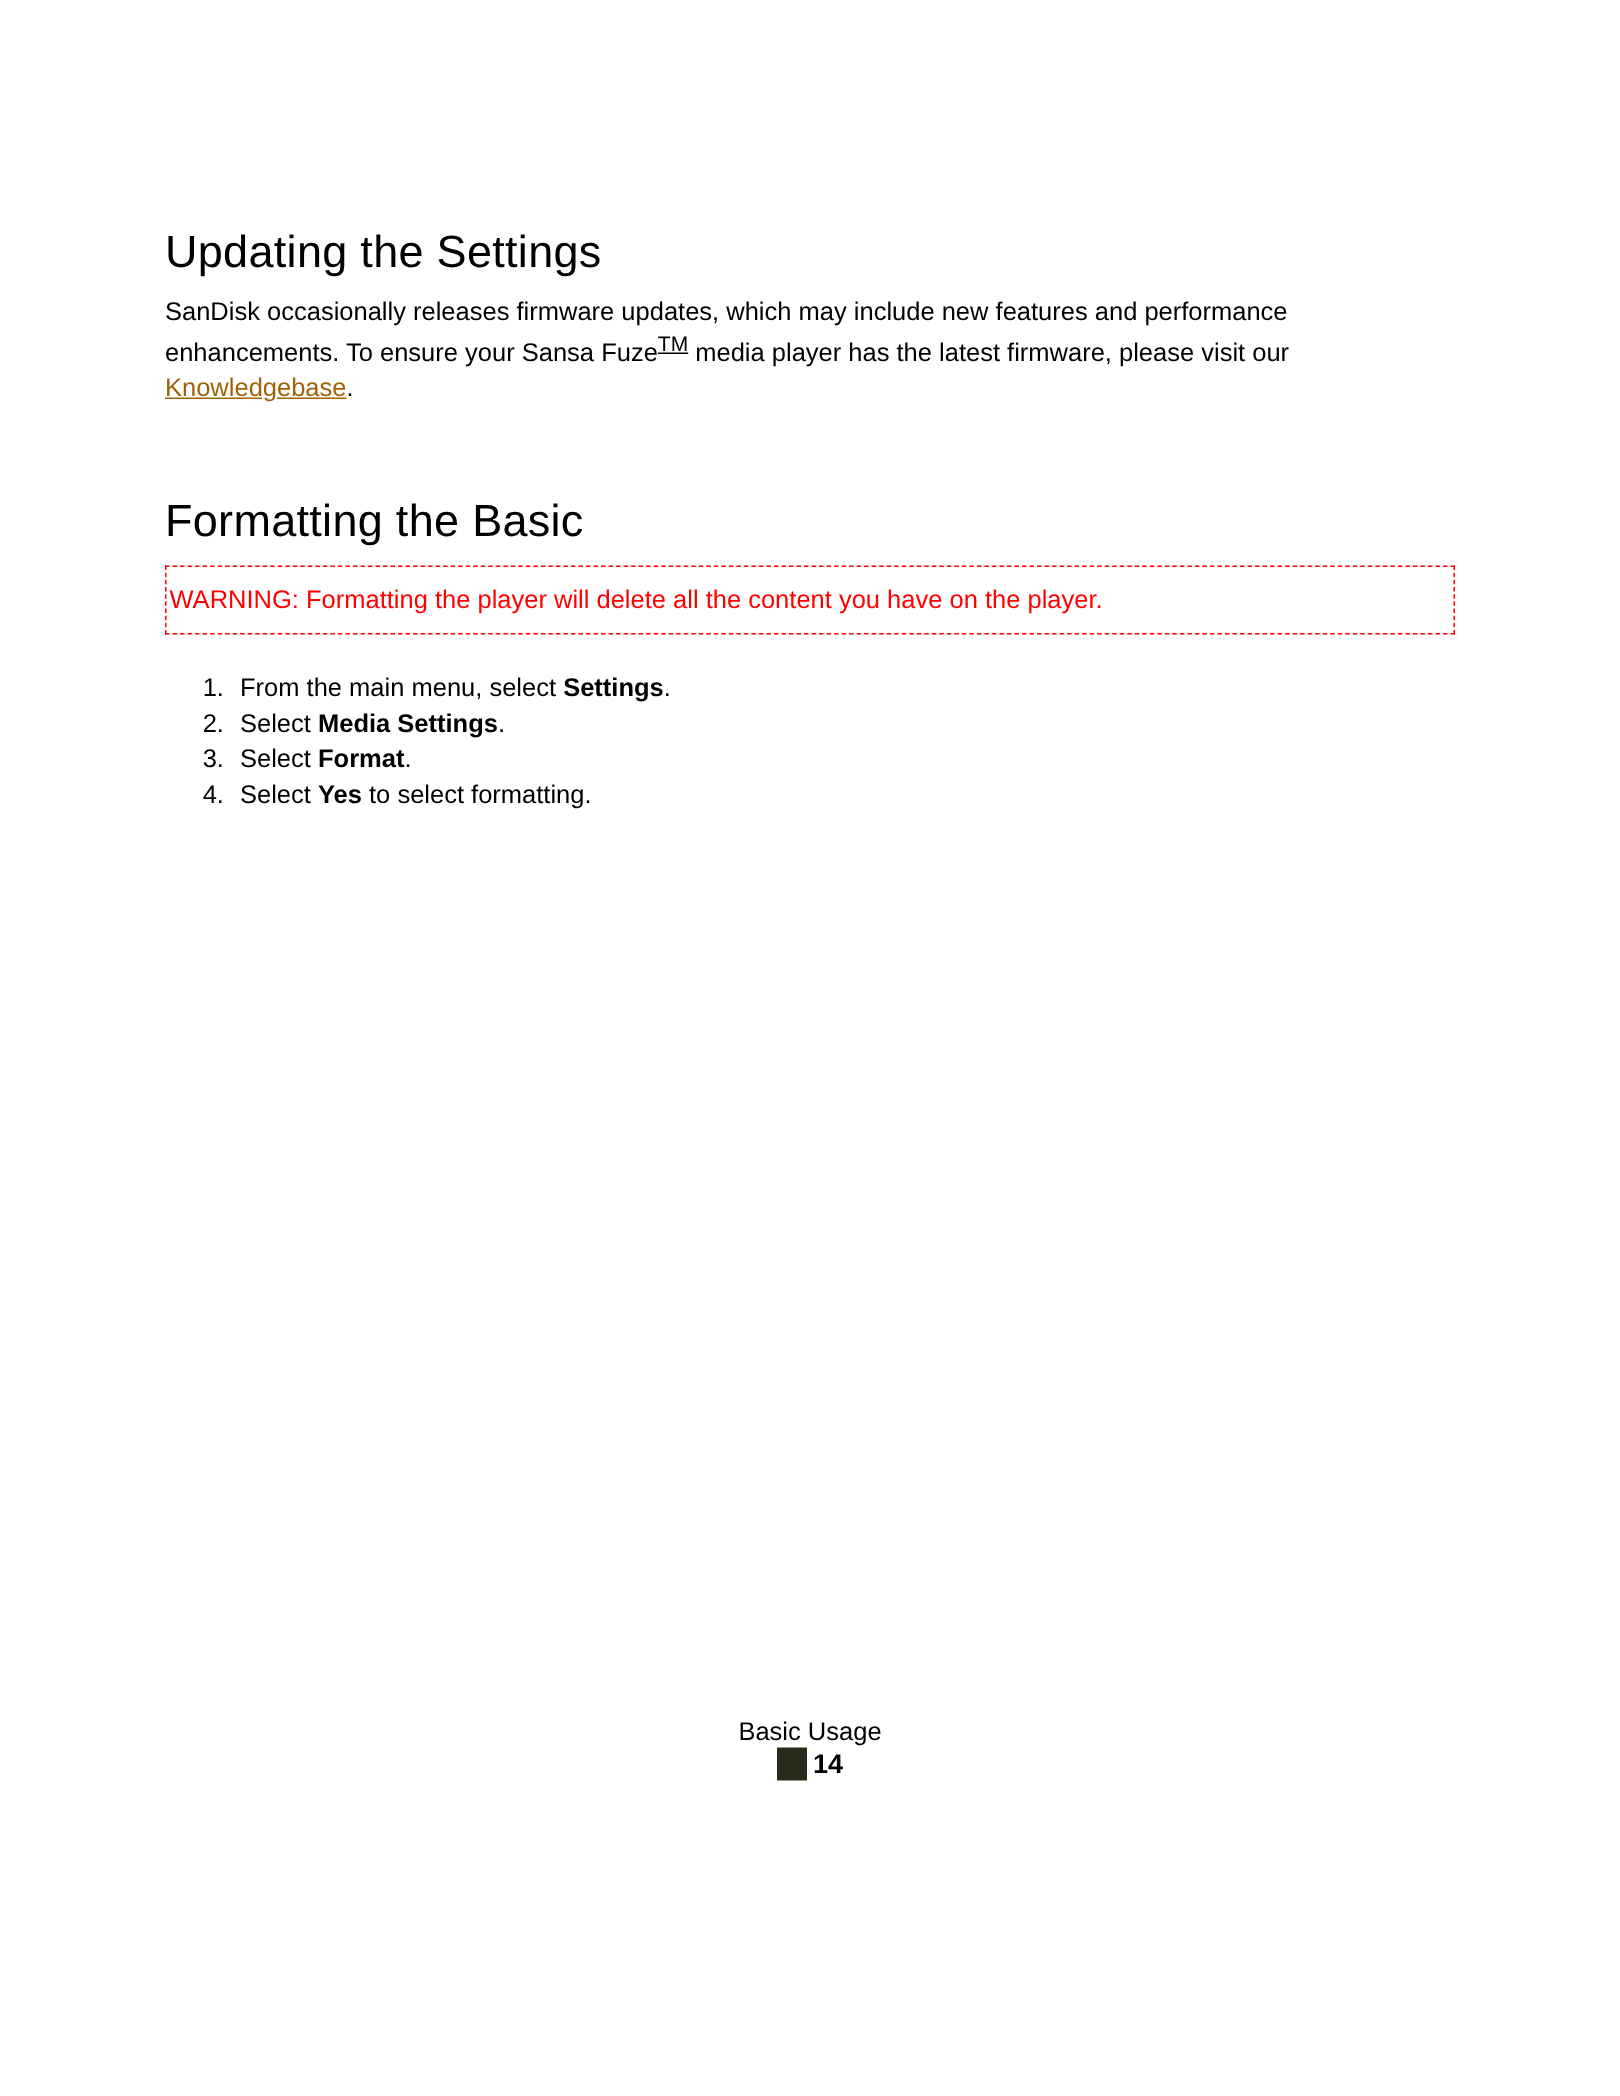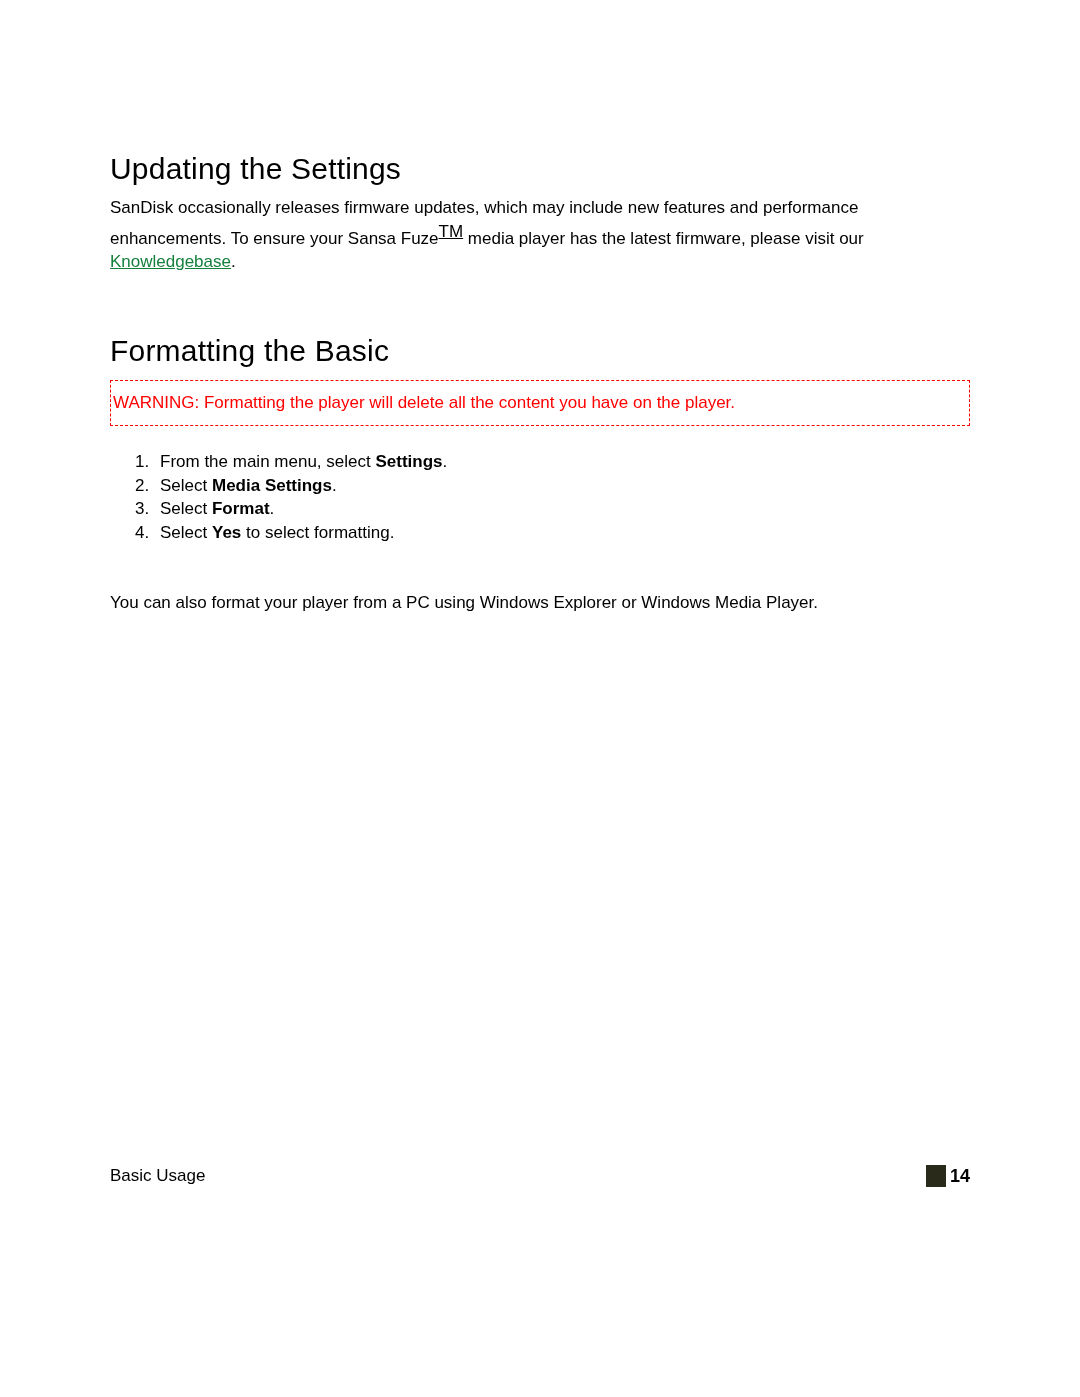--- a/index.html
+++ b/index.html
@@ -47,39 +47,40 @@
     ol {
       margin-left: 44px;
       margin-bottom: 46px;
     }
     ol li {
       font-size: 17px;
       line-height: 1.4;
       padding-left: 6px;
     }
     .link {
-      color: #15803d;
+      color: #a16207;
       text-decoration: underline;
     }
     .bold {
       font-weight: bold;
     }
     .sup {
-      font-size: 17px;
+      font-size: 14px;
       vertical-align: super;
       text-decoration: underline;
     }
     .footer {
       position: absolute;
       bottom: 210px;
       left: 110px;
       right: 110px;
       display: flex;
       justify-content: space-between;
       align-items: center;
+      flex-direction: column;
     }
     .footer-left {
       font-size: 17px;
     }
     .footer-right {
       display: flex;
       align-items: center;
       gap: 4px;
     }
     .footer-icon {
@@ -123,21 +124,20 @@
         <span>Select </span><span class="bold">Media Settings</span><span>.</span>
       </li>
       <li>
         <span>Select </span><span class="bold">Format</span><span>.</span>
       </li>
       <li>
         <span>Select </span><span class="bold">Yes</span><span> to select formatting.</span>
       </li>
     </ol>
 
-    <p class="para-note">You can also format your player from a PC using Windows Explorer or Windows Media Player.</p>
   </div>
 
 </div>
 
 <div class="footer">
   <span class="footer-left">Basic Usage</span>
   <span class="footer-right">
     <span class="footer-icon"></span>
     <span class="footer-page">14</span>
   </span>

